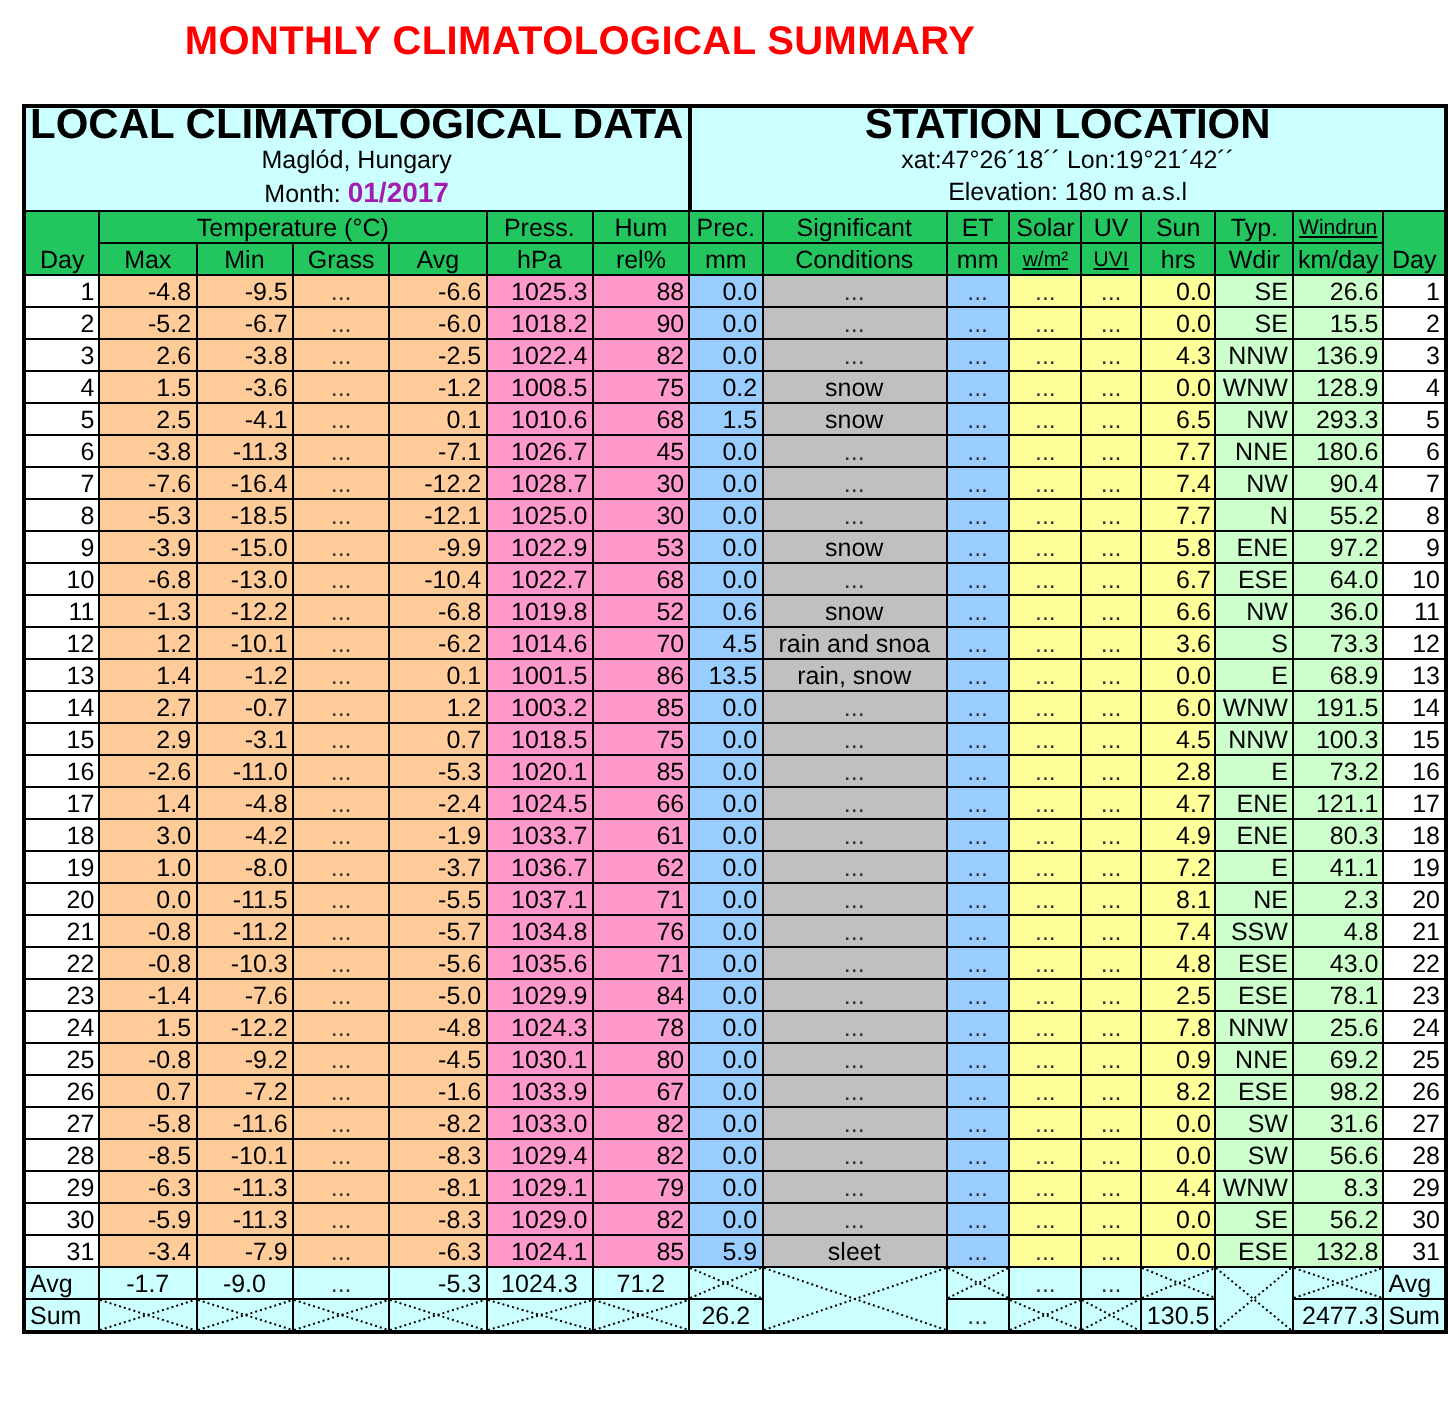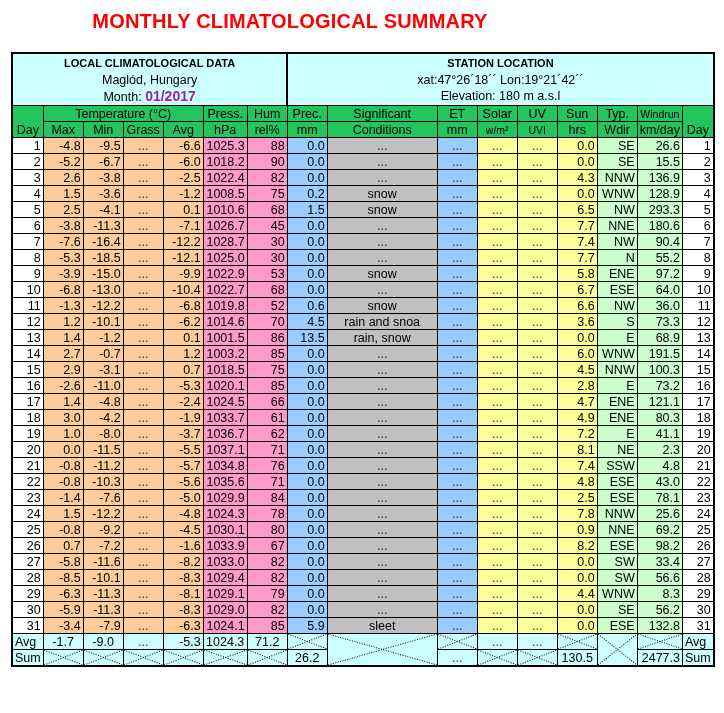--- a/index.html
+++ b/index.html
@@ -6,25 +6,25 @@
     body { width:724px; height:713px; position:relative; overflow:hidden;
            font-family:"Liberation Sans", sans-serif; color:#000; }
     .title { position:absolute; top:10px; left:0; width:580px; text-align:center;
              color:#ff0000; font-weight:bold; font-size:20px; letter-spacing:0.2px; }
     table.sheet { position:absolute; top:52px; left:11px; border-collapse:collapse;
                   table-layout:fixed; border:2px solid #000; }
     table.sheet td { border:1px solid #000; padding:0 2px; height:15px; line-height:14px;
                      font-size:12.5px; white-space:nowrap; overflow:hidden; }
     .hdr-local, .hdr-station { background:#ccffff; text-align:center; vertical-align:top; padding:2px 0 0 0; height:52px; }
     .hdr-local { border-right:2px solid #000 !important; }
-    .hbig { font-weight:bold; font-size:11px; line-height:18px; }
+    .hbig { font-weight:bold; font-size:21px; line-height:18px; }
     .hsmall { font-size:12.5px; line-height:16px; }
     .red { color:#a21caf; font-weight:bold; font-size:14px; }
     .colhead td { background:#22c55e; text-align:center; font-size:12.5px; }
-    .tiny { font-size:10.5px !important; }
+    .tiny { font-size:10.5px !important;text-decoration:underline; }
     .r { text-align:right; }
     .c { text-align:center;margin-left:40px; }
     .l { text-align:left; }
     .day { background:#fff; text-align:right; }
     .temp { background:#ffcc99; }
     .press { background:#ff99cc; }
     .prec { background:#99ccff; }
     .cond { background:#c0c0c0; text-align:center; }
     .et { background:#99ccff; }
     .yel { background:#ffff99; }
@@ -585,21 +585,21 @@
         <td class="temp r">-8.2</td>
         <td class="press r">1033.0</td>
         <td class="press r">82</td>
         <td class="prec r">0.0</td>
         <td class="cond dots">...</td>
         <td class="et dots">...</td>
         <td class="yel dots">...</td>
         <td class="yel dots">...</td>
         <td class="yel r">0.0</td>
         <td class="grn r">SW</td>
-        <td class="grn r">33.4</td>
+        <td class="grn r">31.6</td>
         <td class="day">27</td>
       </tr>
       <tr>
         <td class="day">28</td>
         <td class="temp r">-8.5</td>
         <td class="temp r">-10.1</td>
         <td class="temp dots">...</td>
         <td class="temp r">-8.3</td>
         <td class="press r">1029.4</td>
         <td class="press r">82</td>

